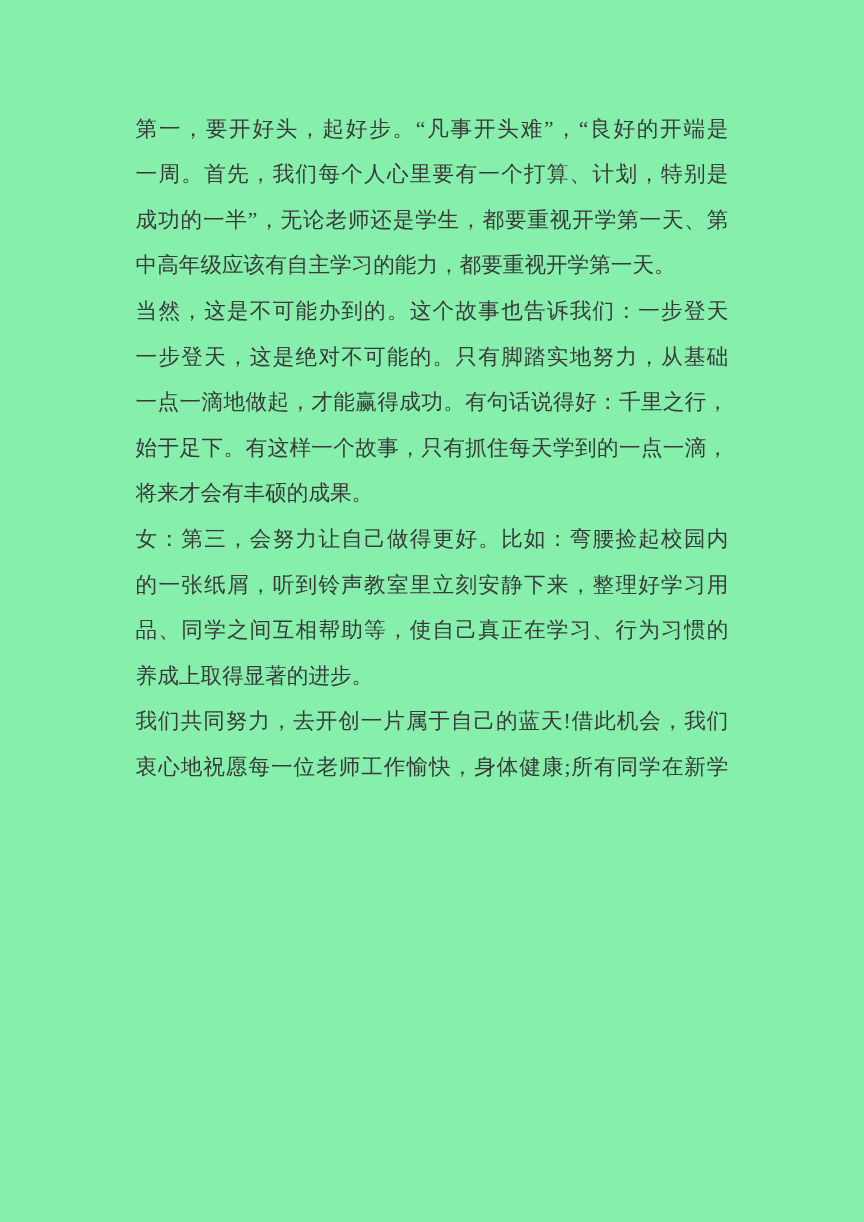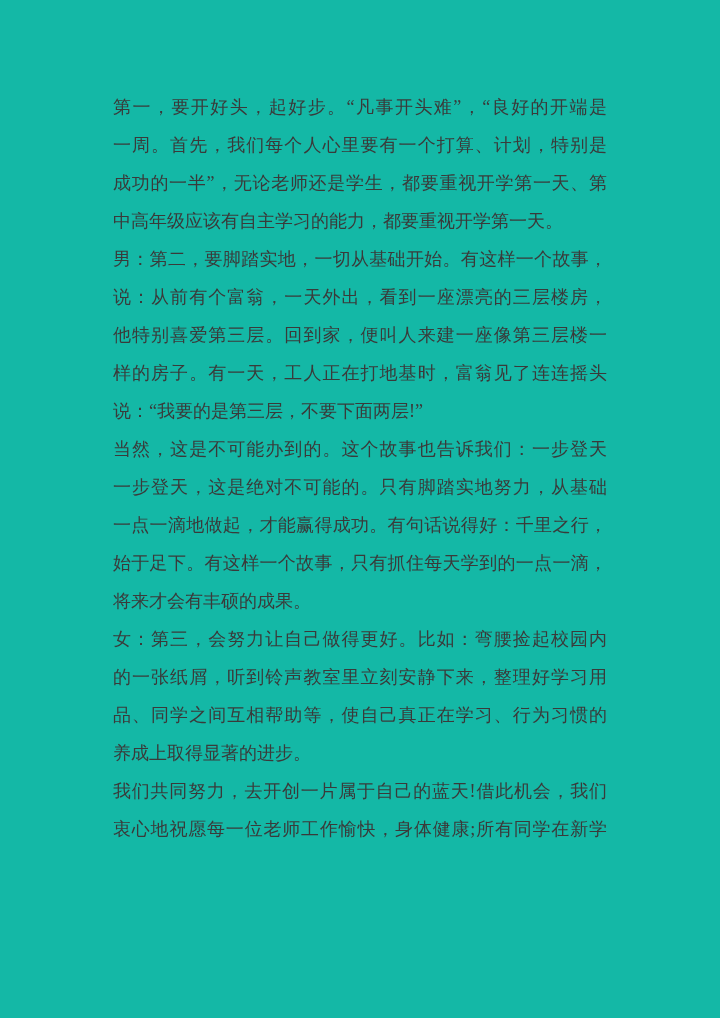--- a/index.html
+++ b/index.html
@@ -4,21 +4,21 @@
 <style>
   html, body {
     margin: 0;
     padding: 0;
     background: #ffffff;
   }
   .page {
     position: relative;
     width: 720px;
     height: 1018px;
-    background: #14b8a6;
+    background: #86efac;
     overflow: hidden;
     font-family: "Liberation Serif", "DejaVu Serif", serif;
   }
   .text-block {
     position: absolute;
     left: 113px;
     top: 88px;
     width: 494px;
     color: #3a3a3a;
   }
@@ -44,27 +44,20 @@
 
 <div class="page">
   <div class="text-block" style="color: rgb(58, 58, 58);">
       <div class="paragraph">
         <div class="line full">第一，要开好头，起好步。“凡事开头难”，“良好的开端是</div>
         <div class="line full">一周。首先，我们每个人心里要有一个打算、计划，特别是</div>
         <div class="line full">成功的一半”，无论老师还是学生，都要重视开学第一天、第</div>
         <div class="line">中高年级应该有自主学习的能力，都要重视开学第一天。</div>
       </div>
       <div class="paragraph">
-        <div class="line full">男：第二，要脚踏实地，一切从基础开始。有这样一个故事，</div>
-        <div class="line full">说：从前有个富翁，一天外出，看到一座漂亮的三层楼房，</div>
-        <div class="line full">他特别喜爱第三层。回到家，便叫人来建一座像第三层楼一</div>
-        <div class="line full">样的房子。有一天，工人正在打地基时，富翁见了连连摇头</div>
-        <div class="line">说：“我要的是第三层，不要下面两层!”</div>
-      </div>
-      <div class="paragraph">
         <div class="line full">当然，这是不可能办到的。这个故事也告诉我们：一步登天</div>
         <div class="line full">一步登天，这是绝对不可能的。只有脚踏实地努力，从基础</div>
         <div class="line full">一点一滴地做起，才能赢得成功。有句话说得好：千里之行，</div>
         <div class="line full">始于足下。有这样一个故事，只有抓住每天学到的一点一滴，</div>
         <div class="line">将来才会有丰硕的成果。</div>
       </div>
       <div class="paragraph">
         <div class="line full">女：第三，会努力让自己做得更好。比如：弯腰捡起校园内</div>
         <div class="line full">的一张纸屑，听到铃声教室里立刻安静下来，整理好学习用</div>
         <div class="line full">品、同学之间互相帮助等，使自己真正在学习、行为习惯的</div>

